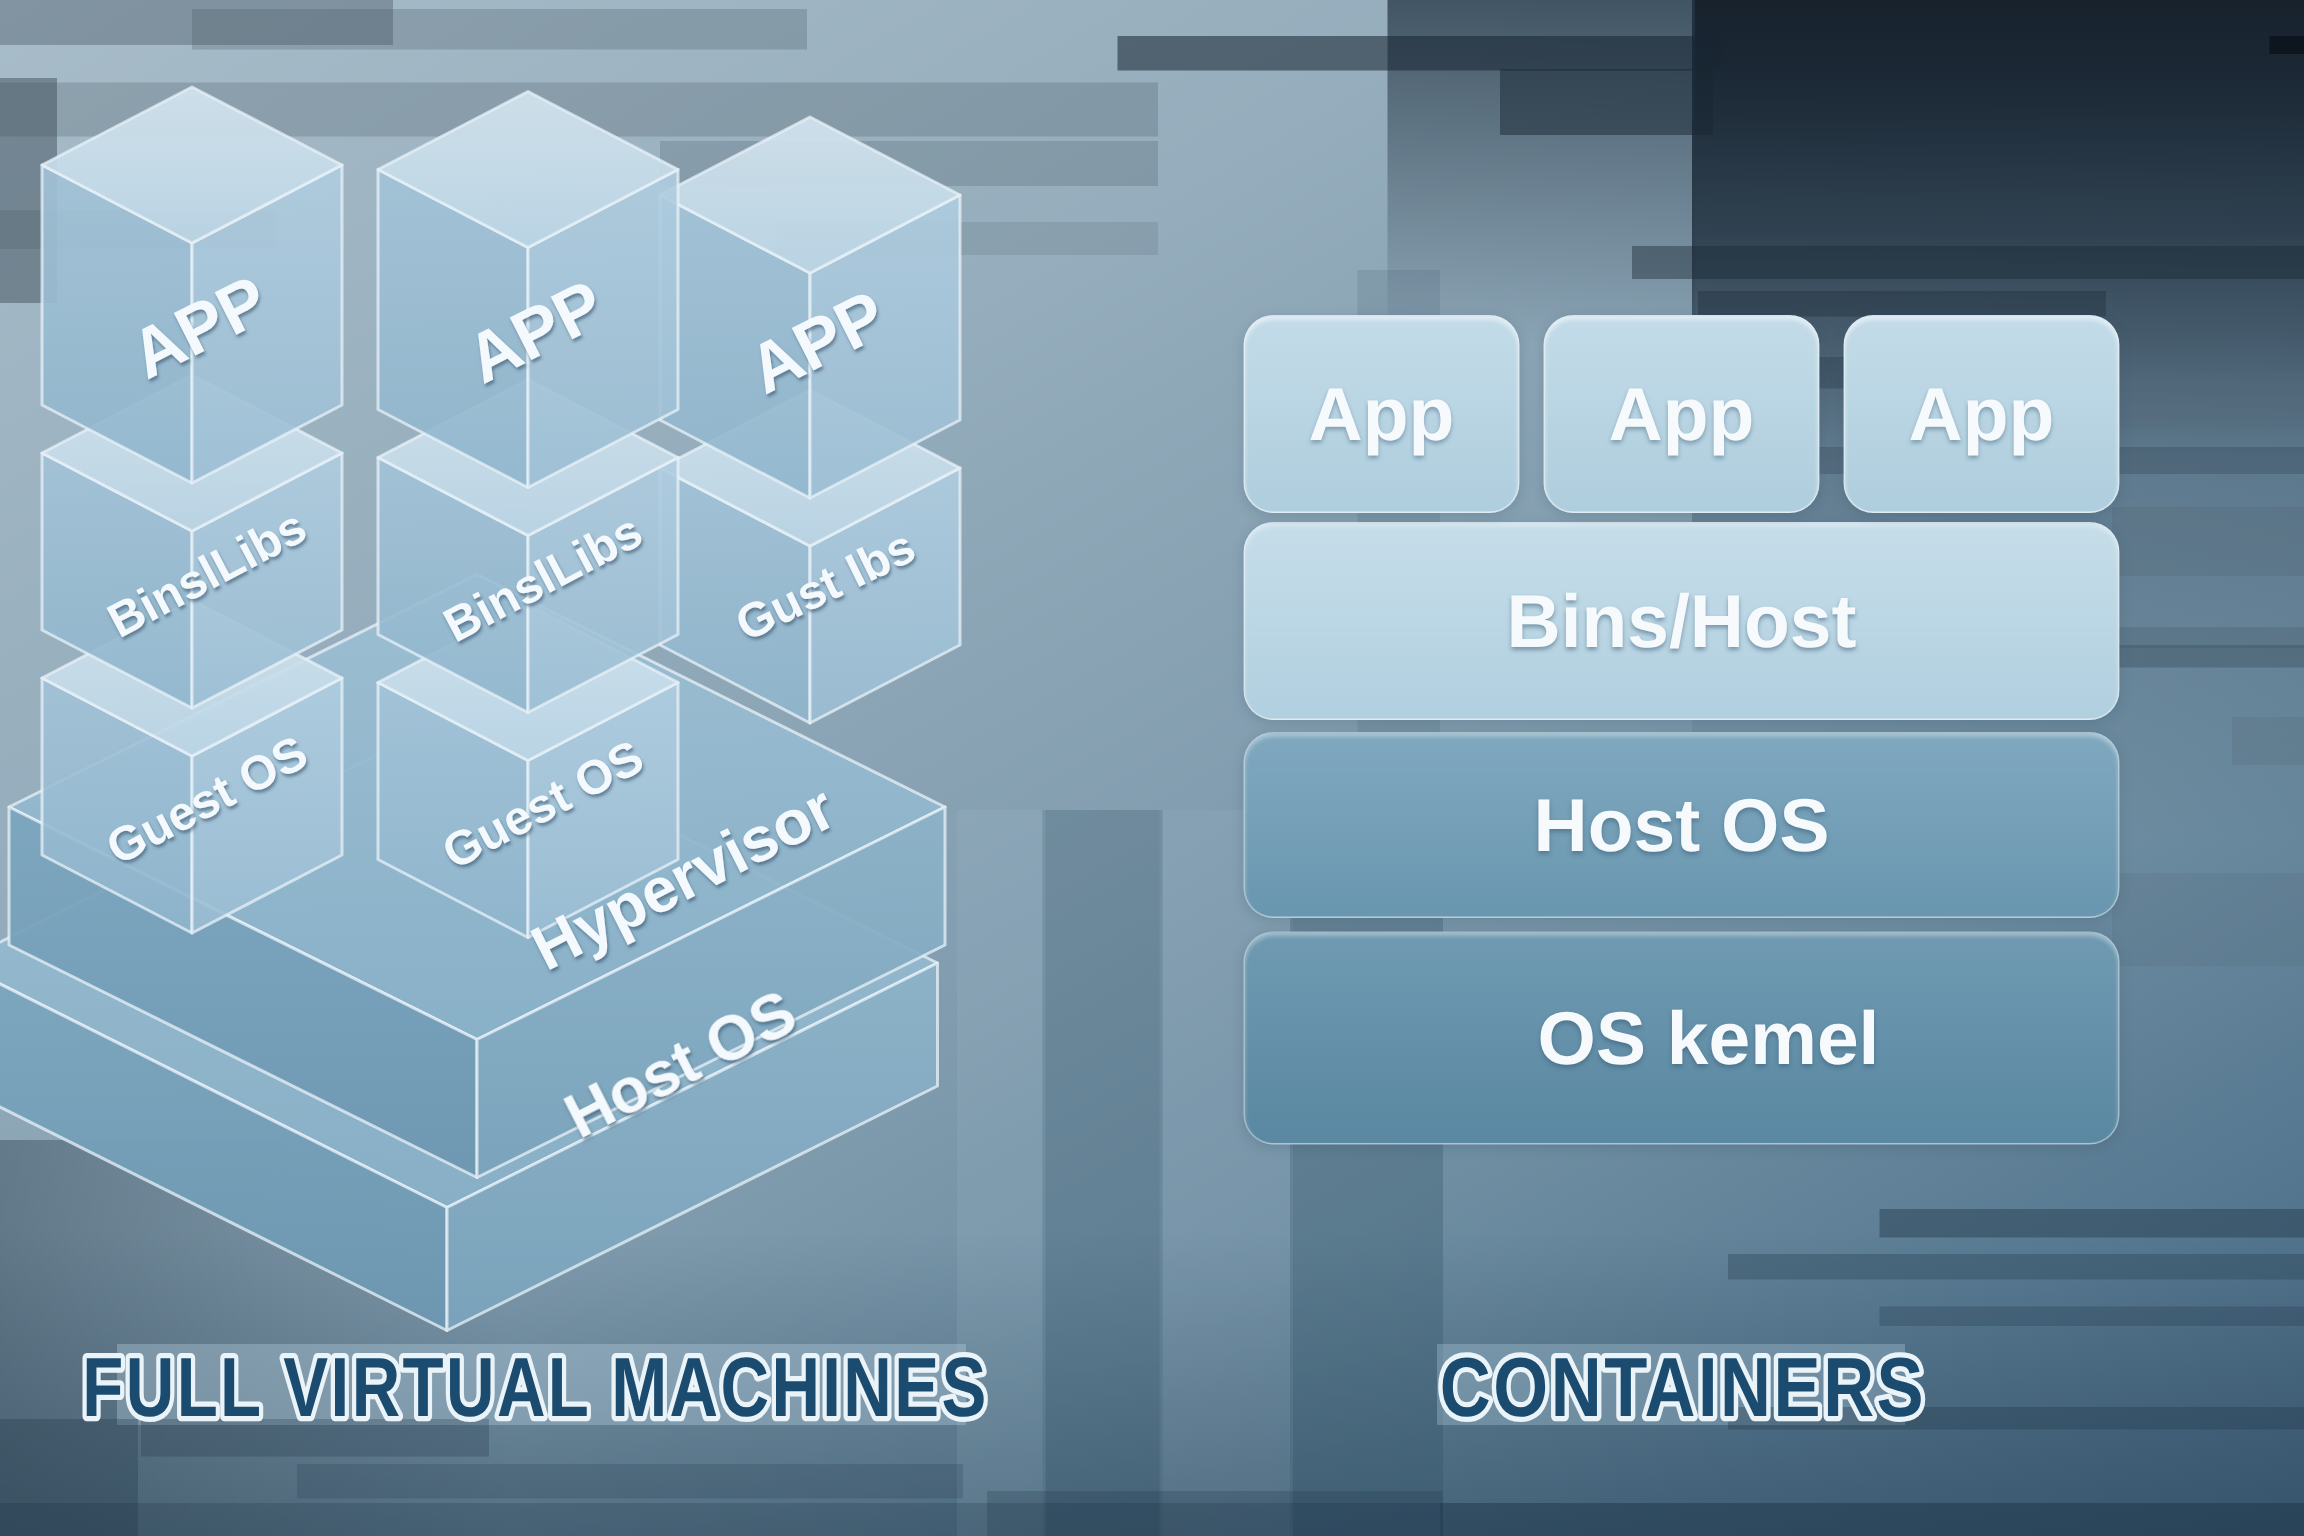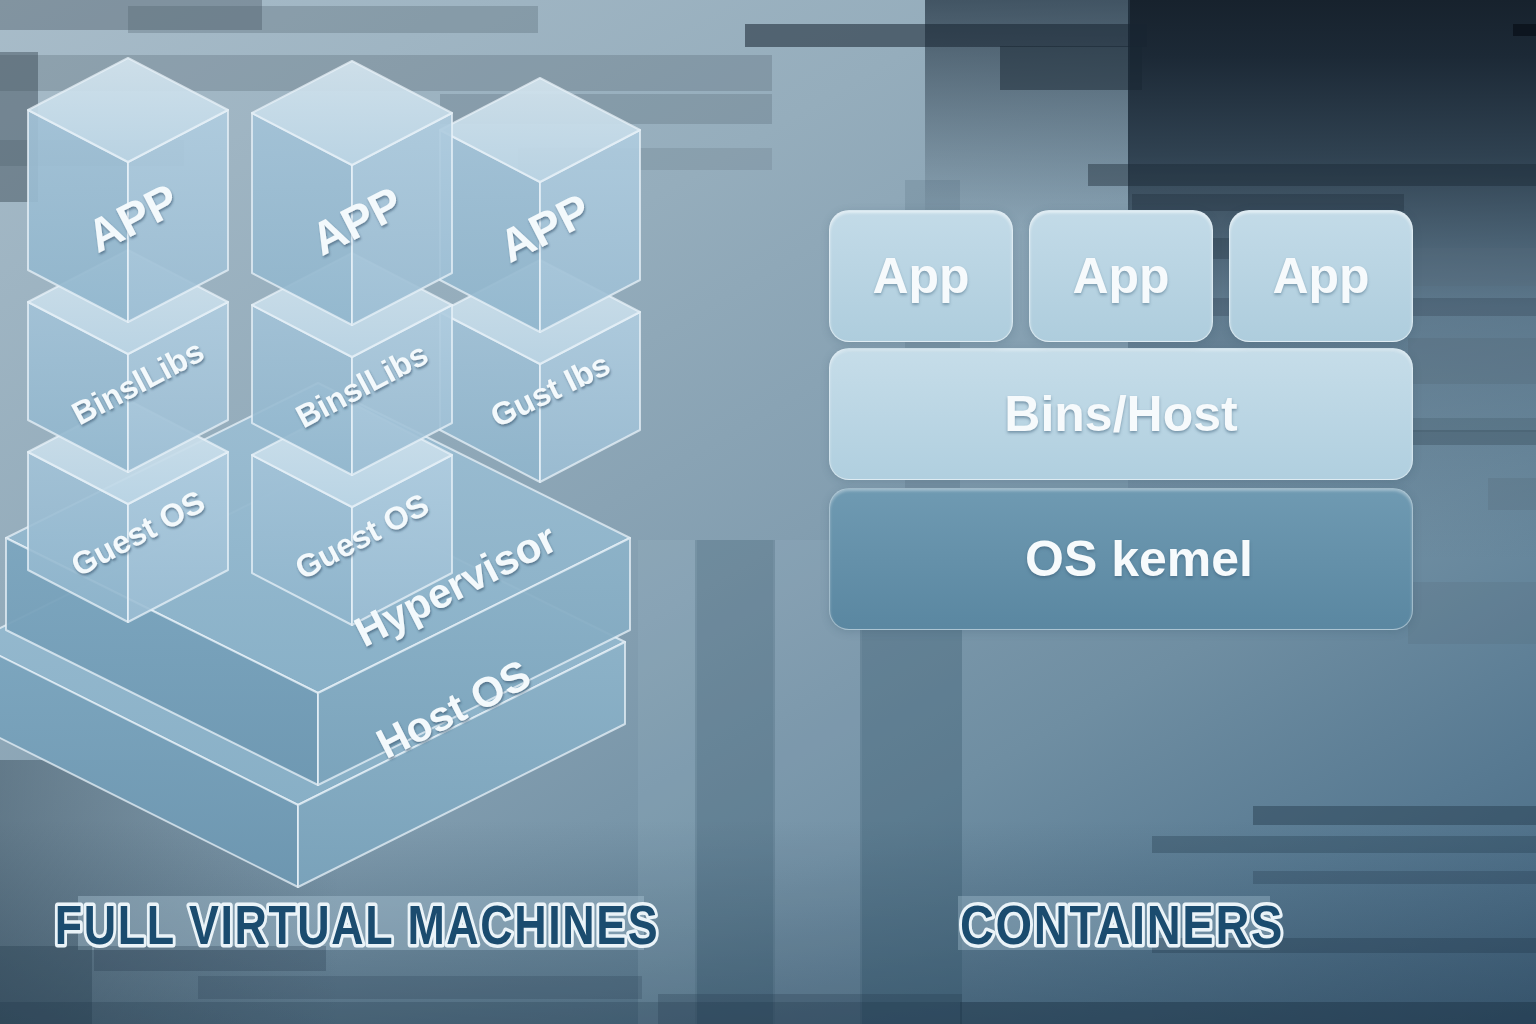--- a/index.html
+++ b/index.html
@@ -217,20 +217,21 @@
     </g>
   </svg>
 
   <div class="panel">
     <div class="app-row">
       <div class="app-box">App</div>
       <div class="app-box">App</div>
       <div class="app-box">App</div>
     </div>
     <div class="layer layer-bins">Bins/Host</div>
+    <div class="layer layer-host">Host OS</div>
     <div class="layer layer-kernel">OS kemel</div>
   </div>
 
   <svg class="captions-svg" width="1536" height="1024" viewBox="0 0 1536 1024">
     <g font-weight="bold" font-size="56" letter-spacing="2" fill="#1b4c6f" stroke="#eaf3f8" stroke-width="7" stroke-linejoin="round" paint-order="stroke" text-anchor="middle">
       <text transform="translate(357,944) scale(0.8,1)">FULL VIRTUAL MACHINES</text>
       <text transform="translate(1122,944) scale(0.84,1)">CONTAINERS</text>
     </g>
   </svg>
 

